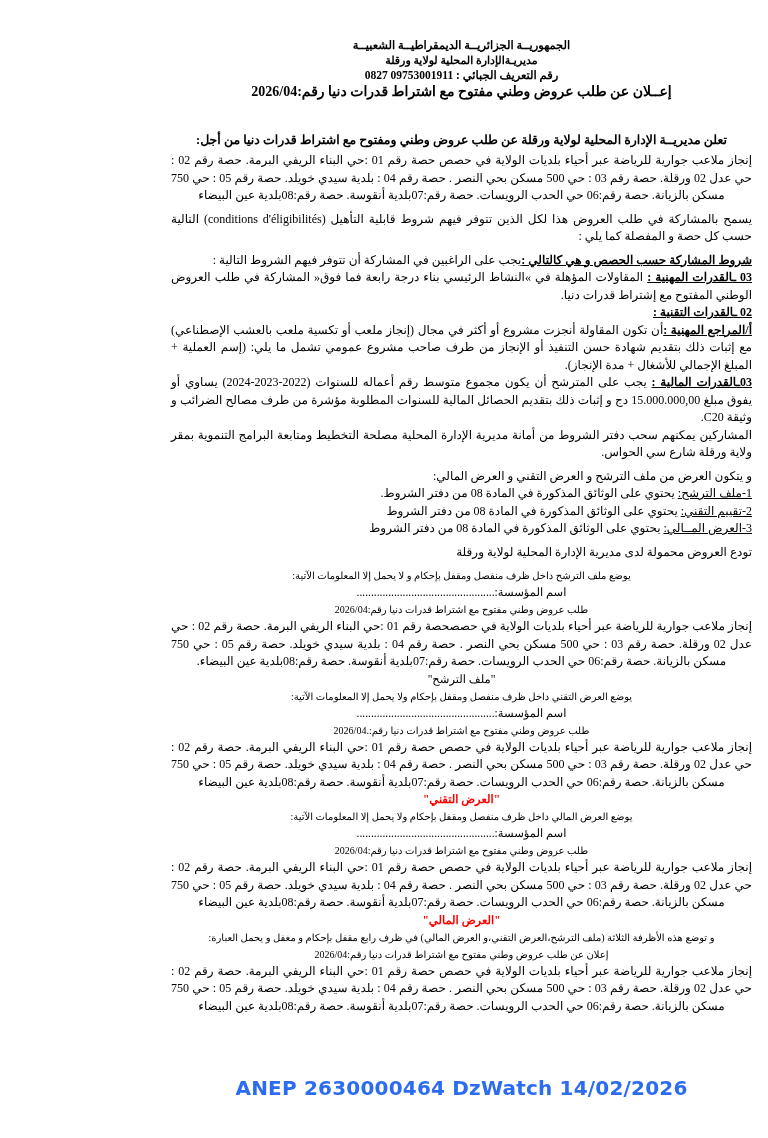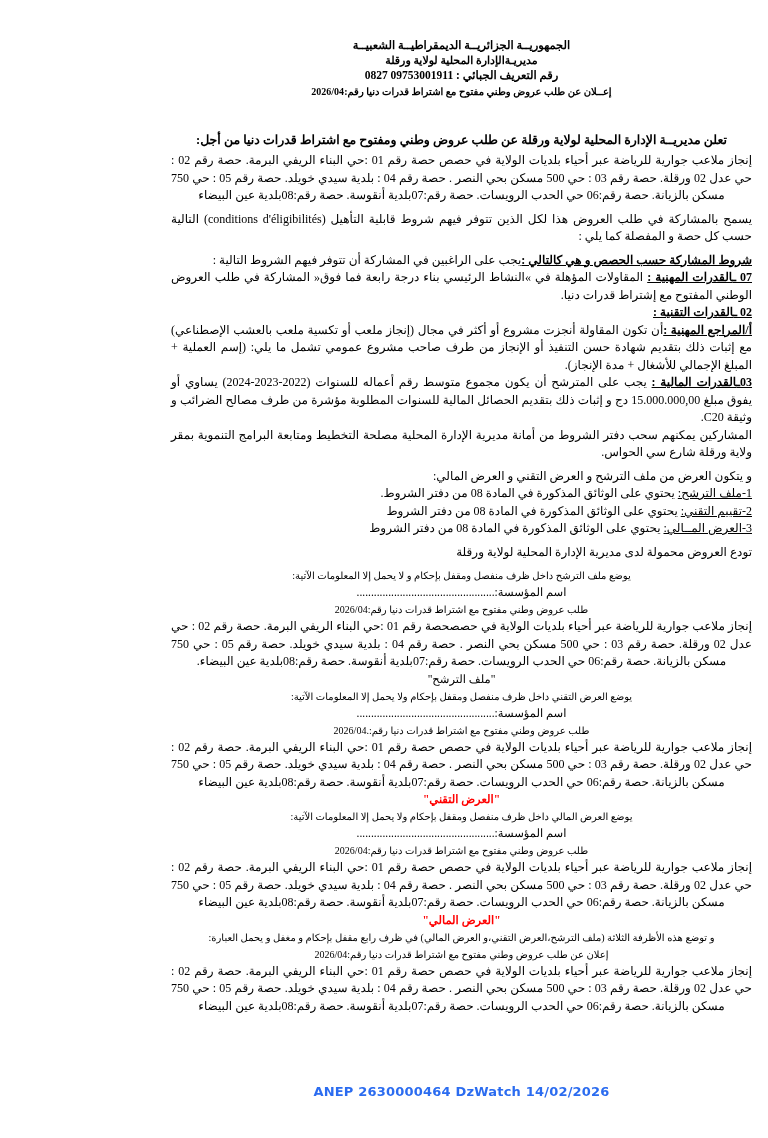--- a/index.html
+++ b/index.html
@@ -34,21 +34,21 @@
   .doc-header .hline {
     font-weight: bold;
     font-size: 11.5px;
     line-height: 15px;
     letter-spacing: 0.3px;
     direction: rtl;
   }
   .doc-header .hline.l1 { font-size: 11.5px; letter-spacing: 1.1px; }
   .doc-header .hline.l2 { font-size: 11px; }
   .doc-header .hline.l3 { font-size: 11.5px; }
-  .doc-header .hline.l4 { font-size: 10px; margin-top: 1px; }
+  .doc-header .hline.l4 { font-size: 14px; margin-top: 1px; }
 
   
   .doc-body {
     padding: 0 16px;
     margin-top: 22px;
   }
 
   p.blk {
     margin: 0;
     direction: rtl;
@@ -134,21 +134,21 @@
     right: 0;
     bottom: 38px;
     text-align: center;
   }
   .doc-footer .anep {
     direction: ltr;
     display: inline-block;
     color: #2b6cf0;
     font-family: "DejaVu Sans", "Liberation Sans", sans-serif;
     font-weight: bold;
-    font-size: 13px;
+    font-size: 20px;
     letter-spacing: 0.2px;
   }
 </style>
 </head>
 <body>
 
 <div class="page">
 
   <div class="doc-header">
     <div class="hline l1">الجمهوريــة الجزائريــة الديمقراطيــة الشعبيــة</div>
@@ -166,21 +166,21 @@
     <p class="lots">إنجاز ملاعب جوارية للرياضة عبر أحياء بلديات الولاية في حصص حصة رقم 01 :حي البناء الريفي البرمة.  حصة رقم 02 : حي عدل 02 ورقلة. حصة رقم 03 : حي 500 مسكن بحي النصر .  حصة رقم 04 : بلدية سيدي خويلد.    حصة رقم 05 : حي 750 مسكن بالزيانة.  حصة رقم:06 حي الحدب الرويسات.  حصة رقم:07بلدية أنقوسة.   حصة رقم:08بلدية عين البيضاء</p>
 
     <div class="gap-s"></div>
 
     <p class="blk">يسمح بالمشاركة في طلب العروض هذا لكل الذين تتوفر فيهم شروط قابلية التأهيل  (conditions d'éligibilités) التالية  حسب كل حصة  و المفصلة كما يلي :</p>
 
     <div class="gap-s"></div>
 
     <p class="blk rgt"><span class="bold uline">شروط المشاركة حسب الحصص و هي كالتالي :</span><span>يجب على الراغبين في المشاركة أن تتوفر فيهم الشروط التالية :</span></p>
 
-    <p class="blk"><span class="sect-num">07 ـ</span><span class="bold uline">القدرات المهنية :</span> <span>المقاولات المؤهلة في »النشاط الرئيسي بناء درجة رابعة فما فوق« المشاركة في طلب العروض الوطني المفتوح مع إشتراط قدرات دنيا.</span></p>
+    <p class="blk"><span class="sect-num">03 ـ</span><span class="bold uline">القدرات المهنية :</span> <span>المقاولات المؤهلة في »النشاط الرئيسي بناء درجة رابعة فما فوق« المشاركة في طلب العروض الوطني المفتوح مع إشتراط قدرات دنيا.</span></p>
 
     <p class="blk rgt"><span class="sect-num">02 ـ</span><span class="bold uline">القدرات التقنية :</span></p>
 
     <p class="blk"><span class="bold uline">أ/المراجع المهنية :</span><span>أن تكون المقاولة أنجزت مشروع أو أكثر في مجال (إنجاز ملعب أو تكسية ملعب بالعشب الإصطناعي)  مع إثبات ذلك بتقديم شهادة حسن التنفيذ أو الإنجاز من طرف صاحب مشروع عمومي تشمل ما يلي: (إسم العملية + المبلغ الإجمالي للأشغال + مدة الإنجاز).</span></p>
 
     <p class="blk"><span class="sect-num">03ـ</span><span class="bold uline">القدرات المالية :</span> <span>يجب على المترشح أن يكون مجموع متوسط رقم أعماله للسنوات (2022-2023-2024) يساوي أو يفوق مبلغ 15.000.000,00 دج و إثبات ذلك بتقديم الحصائل المالية للسنوات المطلوبة مؤشرة من طرف مصالح الضرائب و وثيقة C20.</span></p>
 
 
     <p class="blk rgt">المشاركين يمكنهم سحب دفتر الشروط من أمانة مديرية الإدارة المحلية مصلحة التخطيط ومتابعة البرامج التنموية بمقر ولاية ورقلة شارع سي الحواس.</p>
 

